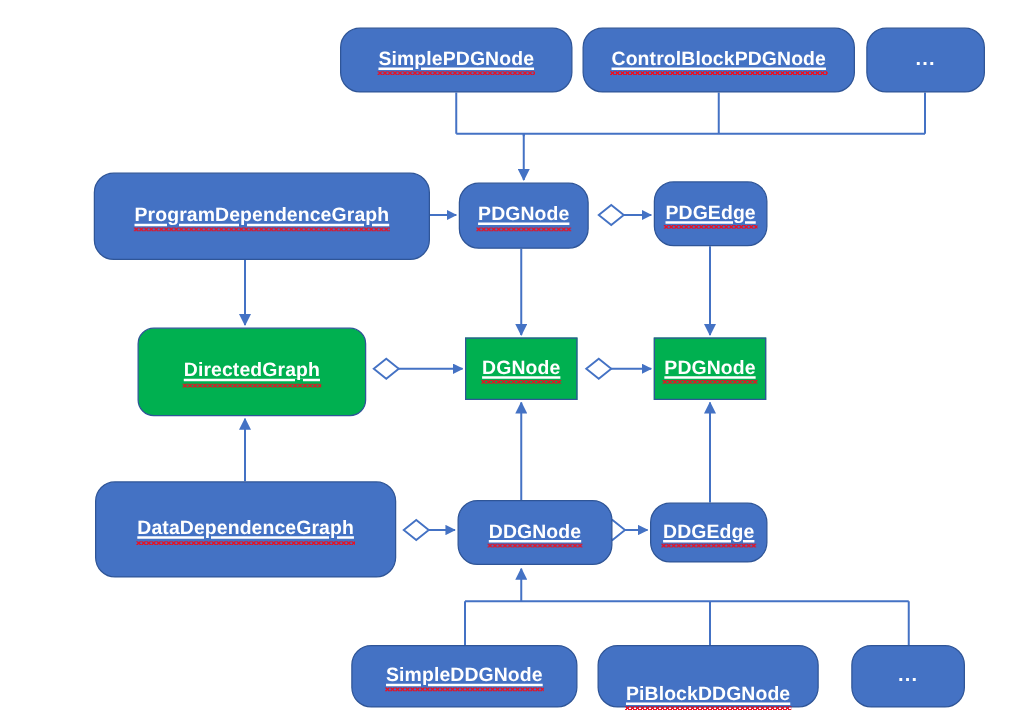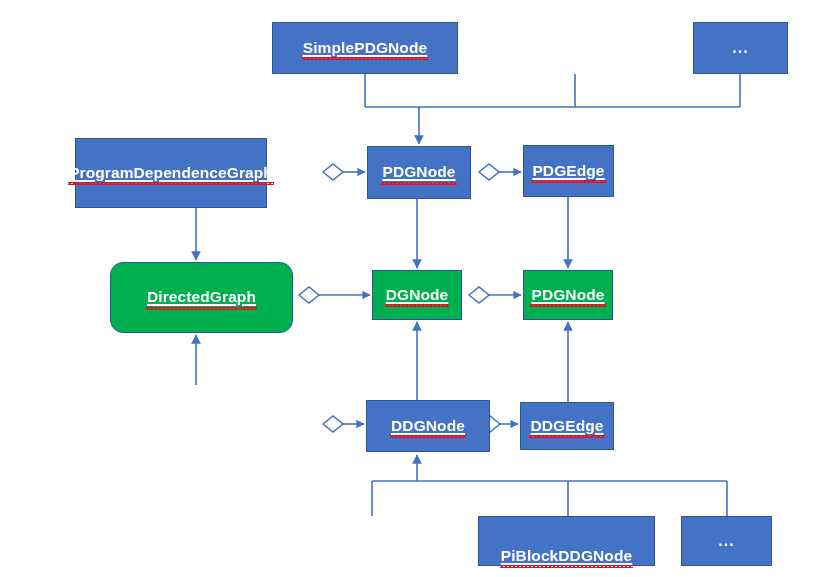--- a/index.html
+++ b/index.html
@@ -33,21 +33,21 @@
     justify-content: center;
     border: 1px solid #2f5597;
     color: #ffffff;
     font-size: 15.5px;
     font-weight: bold;
     letter-spacing: 0.1px;
     text-align: center;
     line-height: 1.1;
     z-index: 2;
   }
-  .node.blue  { background: #4472c4; }
+  .node.blue  { background: #4472c4; border-radius: 16px; }
   .node.green { background: #00b050; border-color: #2f5597; }
   .node-label {
     position: relative;
     display: inline-block;
     padding: 0 1px 1px 1px;
     white-space: nowrap;
     text-decoration: underline;
     text-underline-offset: 2px;
     text-decoration-thickness: 1.5px;
   }
@@ -131,26 +131,29 @@
       <path d="M 469 295 l 10 -8 l 10 8 l -10 8 z"></path>
       <path d="M 323 424 l 10 -8 l 10 8 l -10 8 z"></path>
       <path d="M 480 424 l 10 -8 l 10 8 l -10 8 z"></path>
     </g>
   </svg>
 
   <div class="node blue" style="left:272px; top:22px; width:186px; height:52px;">
     <span class="node-label squiggle">SimplePDGNode</span>
   </div>
 
+  <div class="node blue" style="left:466px; top:22px; width:218px; height:52px;">
+    <span class="node-label squiggle">ControlBlockPDGNode</span>
+  </div>
 
   <div class="node blue" style="left:693px; top:22px; width:95px; height:52px;">
     <span class="node-label ellipsis">...</span>
   </div>
 
-  <div class="node blue" style="left:75px; top:138px; width:192px; height:70px;">
+  <div class="node blue" style="left:75px; top:138px; width:269px; height:70px;">
     <span class="node-label squiggle">ProgramDependenceGraph</span>
   </div>
 
   <div class="node blue" style="left:367px; top:146px; width:104px; height:53px;">
     <span class="node-label squiggle">PDGNode</span>
   </div>
 
   <div class="node blue" style="left:523px; top:145px; width:91px; height:52px;">
     <span class="node-label squiggle">PDGEdge</span>
   </div>
@@ -160,29 +163,35 @@
   </div>
 
   <div class="node green" style="left:372px; top:270px; width:90px; height:50px;">
     <span class="node-label squiggle">DGNode</span>
   </div>
 
   <div class="node green" style="left:523px; top:270px; width:90px; height:50px;">
     <span class="node-label squiggle">PDGNode</span>
   </div>
 
+  <div class="node blue" style="left:76px; top:385px; width:241px; height:77px;">
+    <span class="node-label squiggle">DataDependenceGraph</span>
+  </div>
 
   <div class="node blue" style="left:366px; top:400px; width:124px; height:52px;">
     <span class="node-label squiggle">DDGNode</span>
   </div>
 
   <div class="node blue" style="left:520px; top:402px; width:94px; height:48px;">
     <span class="node-label squiggle">DDGEdge</span>
   </div>
 
+  <div class="node blue" style="left:281px; top:516px; width:181px; height:50px;">
+    <span class="node-label squiggle">SimpleDDGNode</span>
+  </div>
 
   <div class="node blue" style="left:478px; top:516px; width:177px; height:50px;align-items:flex-end;">
     <span class="node-label squiggle">PiBlockDDGNode</span>
   </div>
 
   <div class="node blue" style="left:681px; top:516px; width:91px; height:50px;">
     <span class="node-label ellipsis">...</span>
   </div>
 
 </div>

